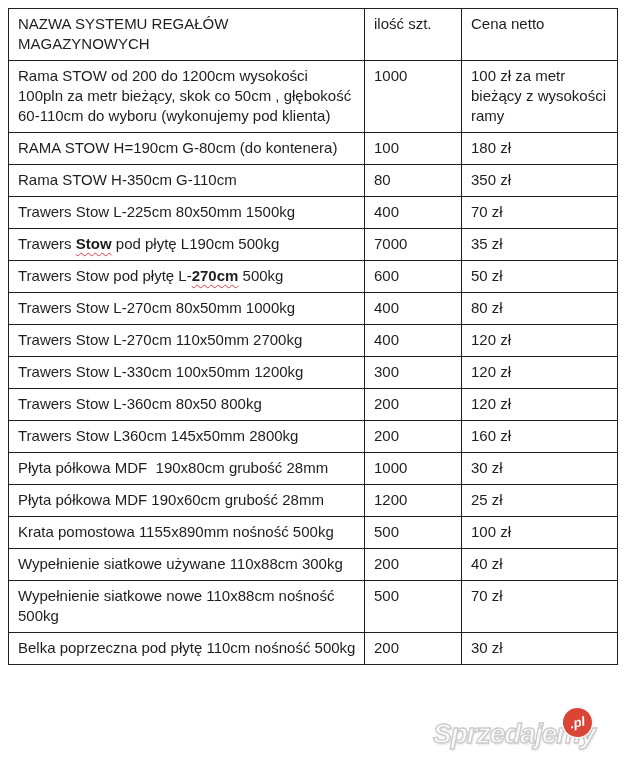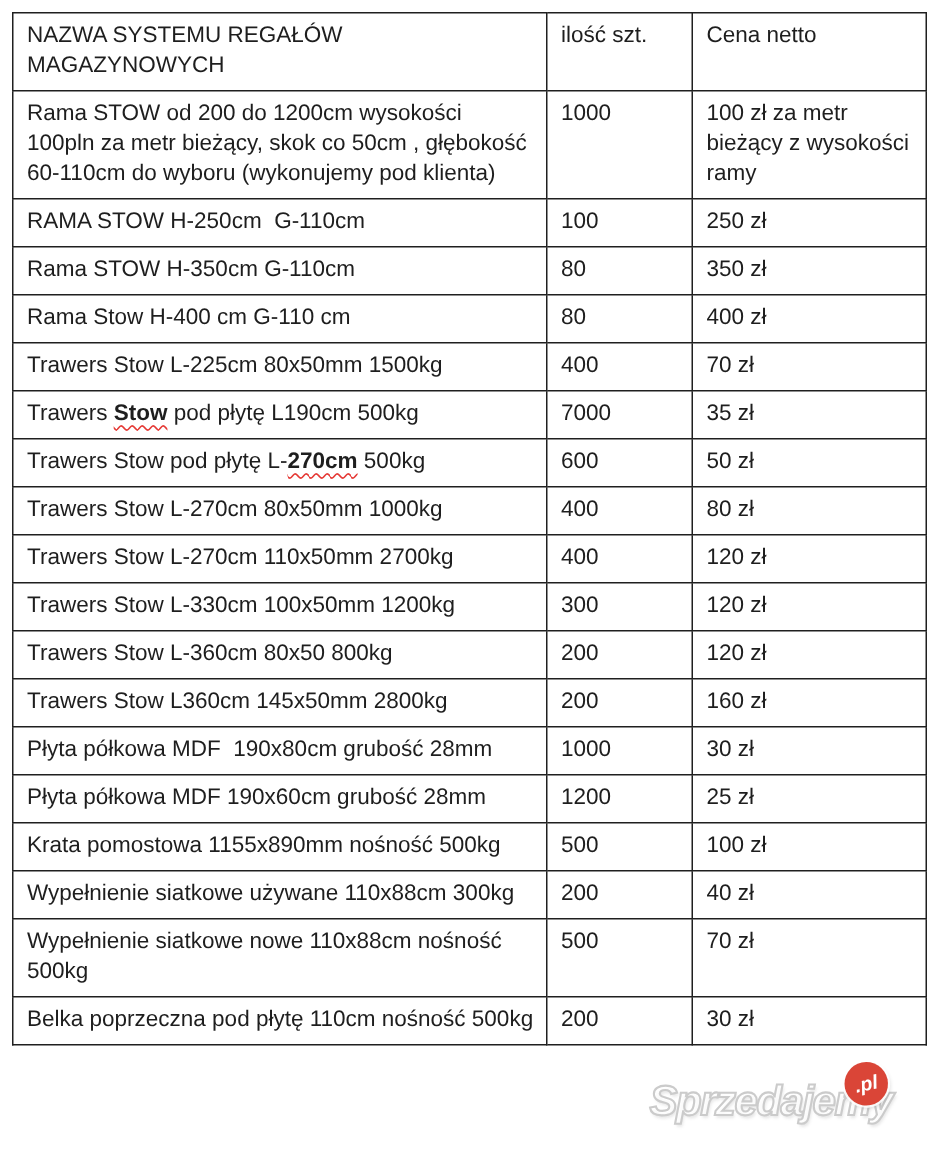--- a/index.html
+++ b/index.html
@@ -112,33 +112,28 @@
           <th class="c-price">Cena netto</th>
         </tr>
       </thead>
       <tbody>
           <tr>
             <td class="c-name">Rama STOW od 200 do 1200cm wysokości 100pln za metr bieżący, skok co 50cm , głębokość 60-110cm do wyboru (wykonujemy pod klienta)</td>
             <td class="c-qty">1000</td>
             <td class="c-price">100 zł za metr bieżący z wysokości ramy</td>
           </tr>
           <tr>
-            <td class="c-name">RAMA STOW H-250cm  G-110cm</td>
+            <td class="c-name">RAMA STOW H=190cm G-80cm (do kontenera)</td>
             <td class="c-qty">100</td>
-            <td class="c-price">250 zł</td>
+            <td class="c-price">180 zł</td>
           </tr>
           <tr>
             <td class="c-name">Rama STOW H-350cm G-110cm</td>
             <td class="c-qty">80</td>
             <td class="c-price">350 zł</td>
-          </tr>
-          <tr>
-            <td class="c-name">Rama Stow H-400 cm G-110 cm</td>
-            <td class="c-qty">80</td>
-            <td class="c-price">400 zł</td>
           </tr>
           <tr>
             <td class="c-name">Trawers Stow L-225cm 80x50mm 1500kg</td>
             <td class="c-qty">400</td>
             <td class="c-price">70 zł</td>
           </tr>
           <tr>
             <td class="c-name">Trawers <span class="sq">Stow</span> pod płytę L190cm 500kg</td>
             <td class="c-qty">7000</td>
             <td class="c-price">35 zł</td>

